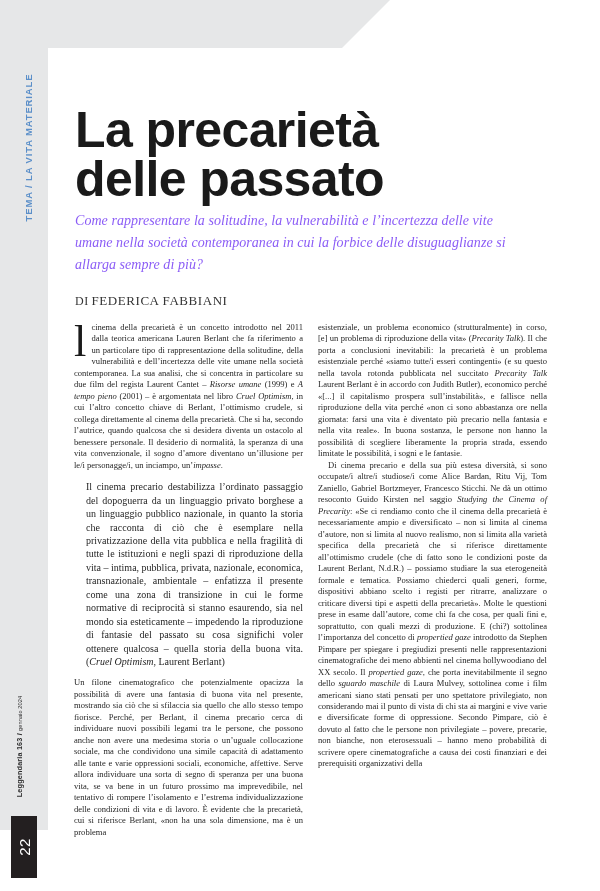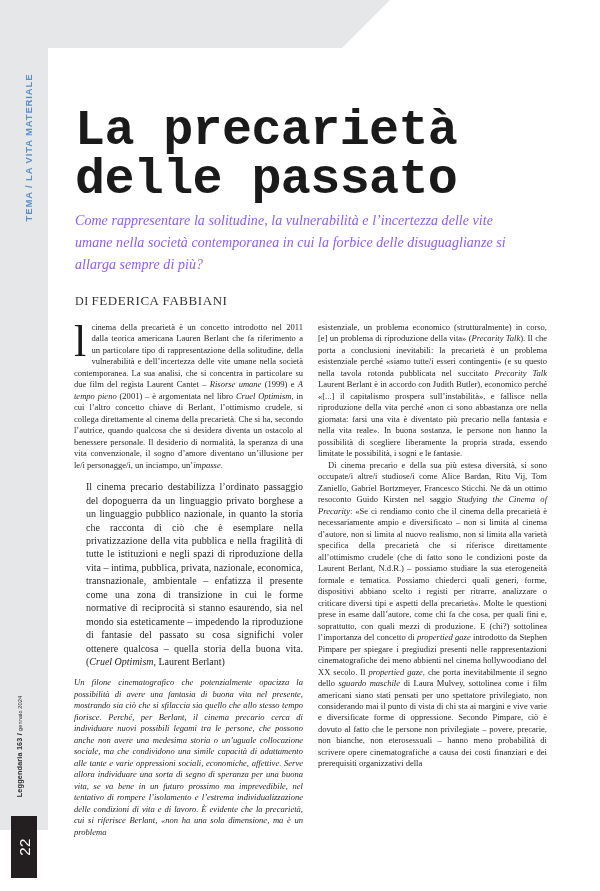--- a/index.html
+++ b/index.html
@@ -111,21 +111,21 @@
     transform: translate(-50%, -50%) rotate(-90deg);
     letter-spacing: 0.5px;
   }
 
   
   #headline {
     position: absolute;
     left: 75px;
     top: 72px;
     width: 470px;
-    font-family: Liberation Mono, monospace;
+    font-family: Liberation Sans, sans-serif;
     font-size: 50px;
     line-height: 0.99;
     letter-spacing: -0.6px;
     color: #1a1a1a;
   }
   #headline .hl-line { display: block; }
 
   
   #standfirst {
     position: absolute;
@@ -188,21 +188,21 @@
   
   .quote-block {
     margin: 9px 0 9px 0;
     padding-left: 12px;
     font-size: 10px;
     line-height: 1.345;
     text-align: justify;
   }
   .quote-block p { margin: 0; text-indent: 0; }
 
-  .gap-top { margin-top: 9px; font-style: italic; }
+  .gap-top { margin-top: 9px; }
 
   i, em { font-style: italic; }
 </style>
 </head>
 <body>
 
 <div id="page">
 
   <div id="gutter"></div>
   <div id="corner-band"></div>

